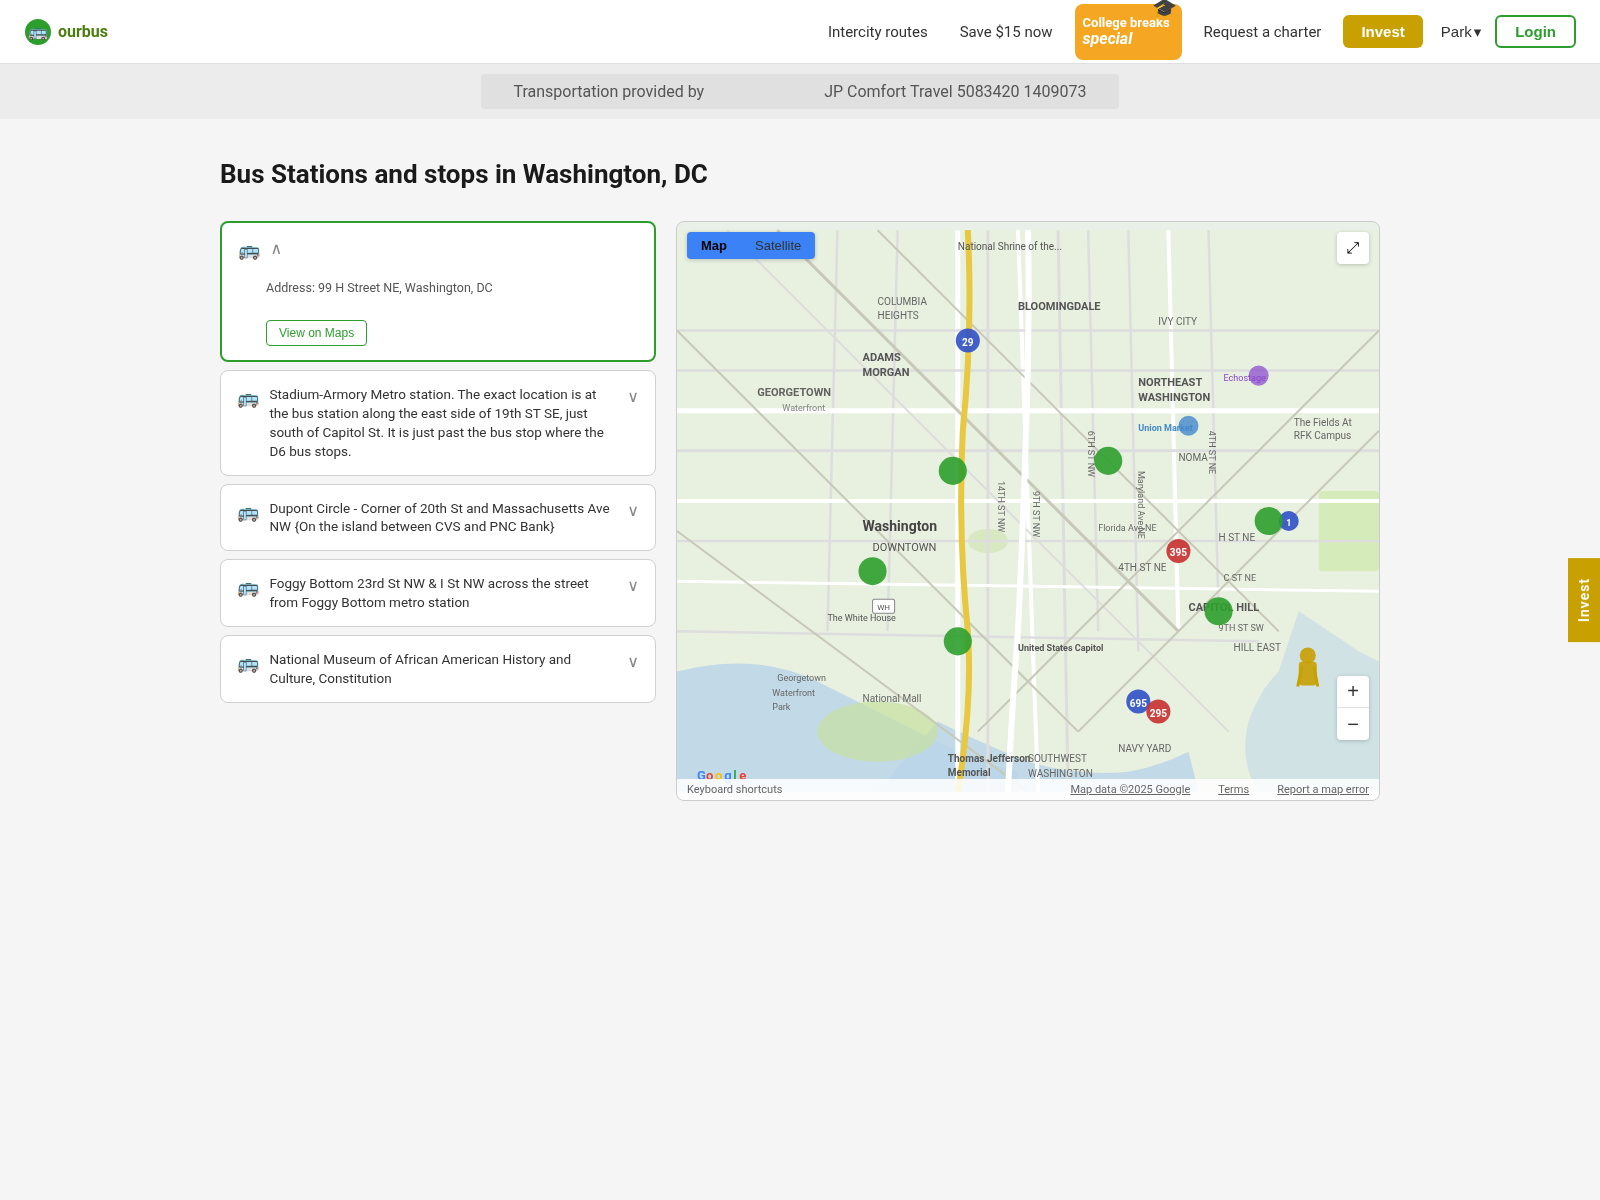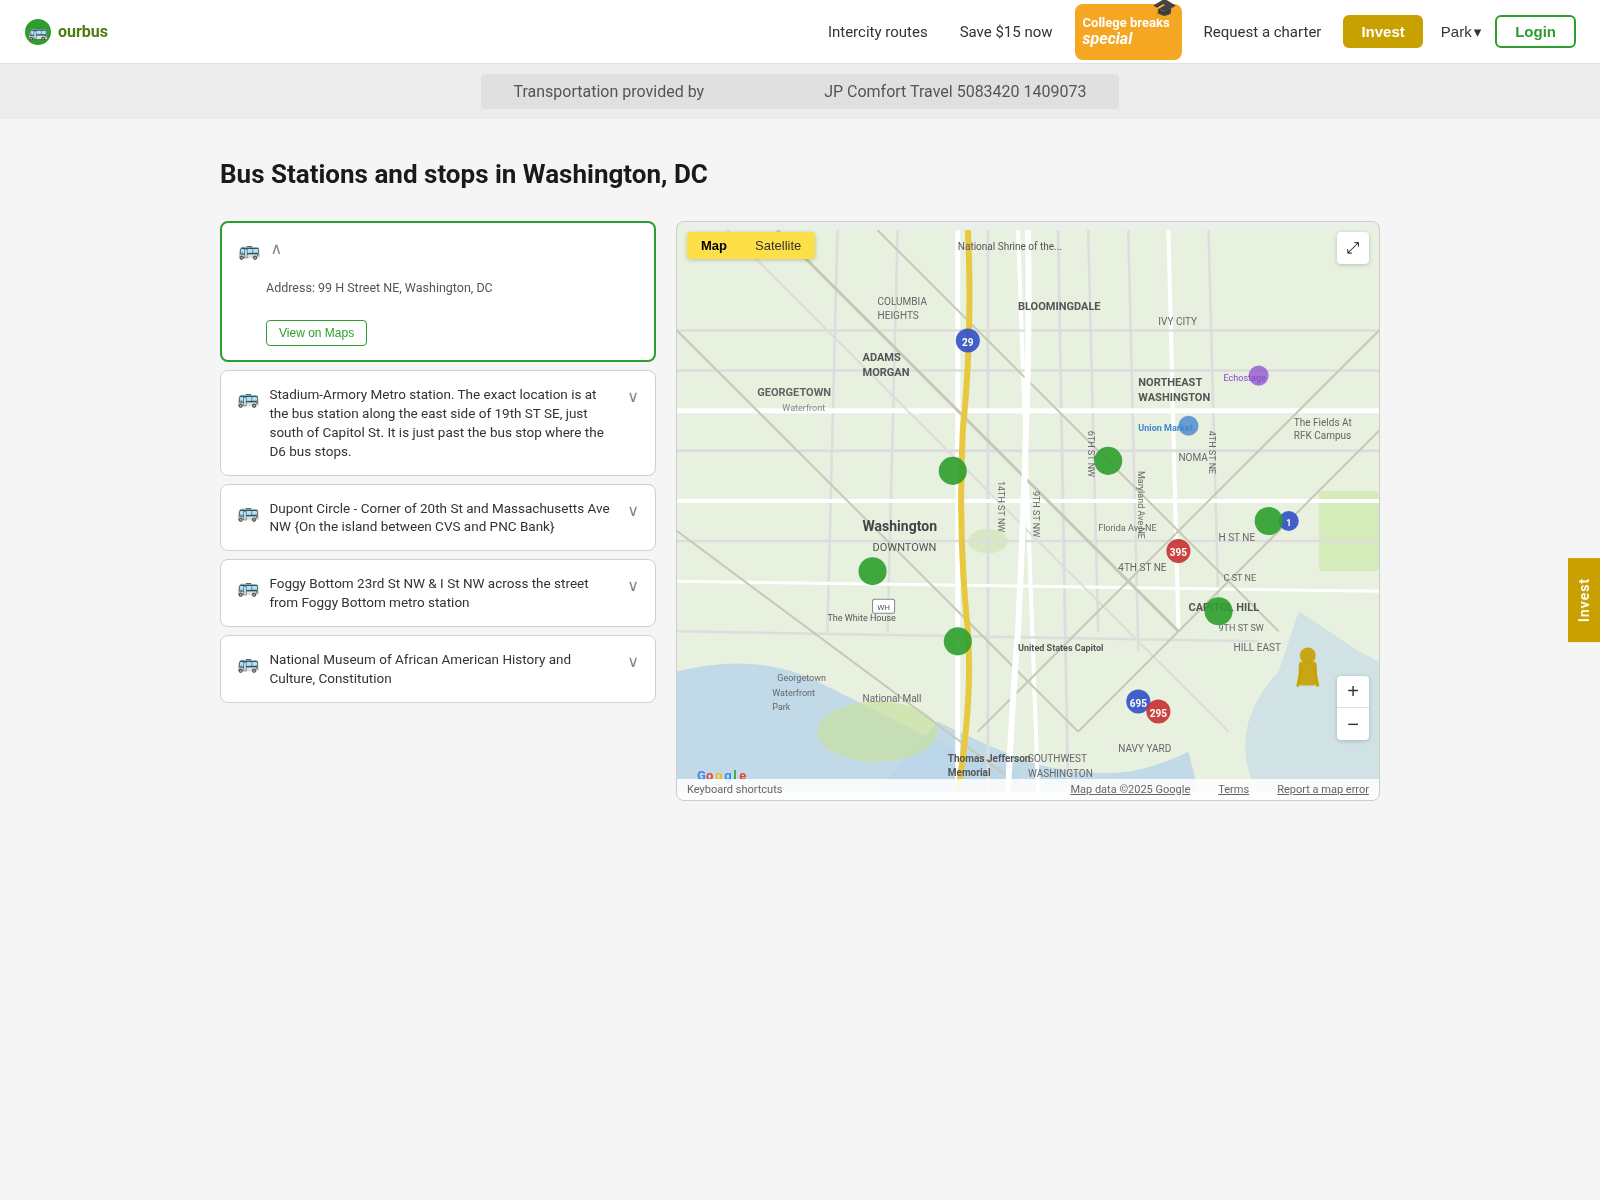--- a/index.html
+++ b/index.html
@@ -224,21 +224,21 @@
     .map-svg {
       width: 100%;
       height: 100%;
     }
 
     
     .map-tabs {
       position: absolute;
       top: 10px;
       left: 10px;
-      background: #fde047;
+      background: #3b82f6;
       border-radius: 4px;
       overflow: hidden;
       box-shadow: 0 1px 4px rgba(0,0,0,0.2);
       display: flex;
     }
     .map-tab {
       padding: 6px 14px;
       font-size: 13px;
       cursor: pointer;
       color: #333;

